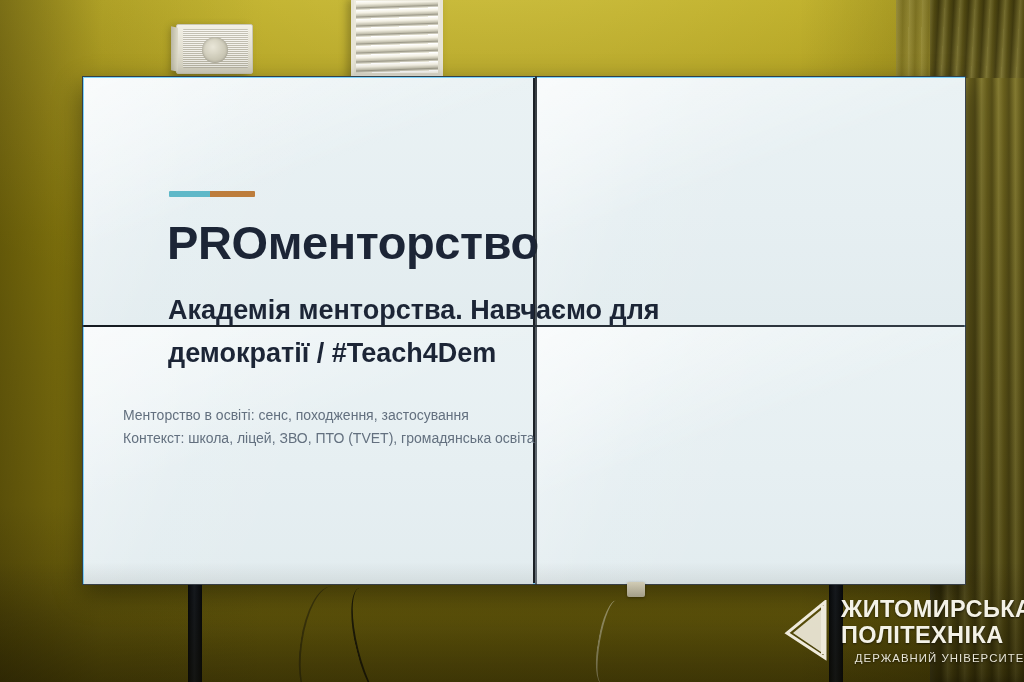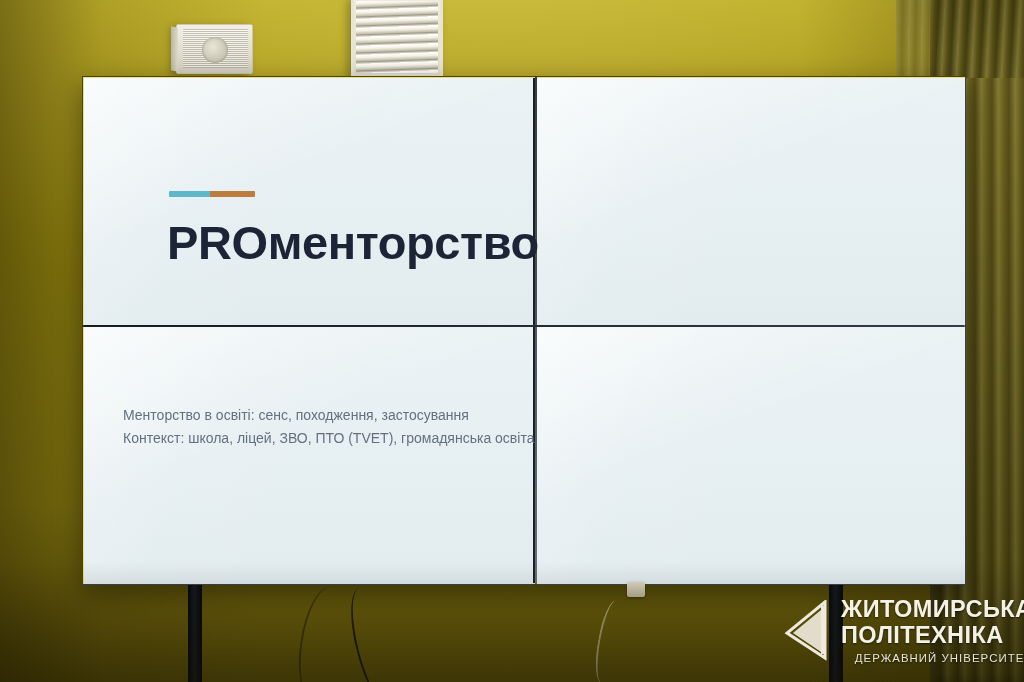--- a/index.html
+++ b/index.html
@@ -134,21 +134,21 @@
         #c3c0ae 6px,
         #9e9b8b 7px,
         #eceadc 9px);
   }
 
   
   .videowall {
     position: absolute;
     left: 82px; top: 76px;
     width: 884px; height: 509px;
-    background: #fde047;
+    background: #7dd3fc;
     box-shadow: 0 10px 26px rgba(0,0,0,0.45);
   }
   .panel-grid {
     position: absolute;
     inset: 2px;
     display: grid;
     grid-template-columns: 51% 49%;
     grid-template-rows: 49% 51%;
     gap: 2px;
     background: #1b2026;
@@ -349,20 +349,21 @@
     <div class="slide">
       <div class="slide-inner">
 
         <div class="accent-bar">
           <span class="seg-a"></span>
           <span class="seg-b"></span>
         </div>
 
         <div class="slide-title">PROменторство</div>
 
+        <div class="slide-subtitle">Академія менторства. Навчаємо для демократії / #Teach4Dem</div>
 
         <div class="slide-body">
           <div>Менторство в освіті: сенс, походження, застосування</div>
           <div>Контекст: школа, ліцей, ЗВО, ПТО (TVET), громадянська освіта</div>
         </div>
 
       </div>
     </div>
 
     <div class="bezel-v"></div>

